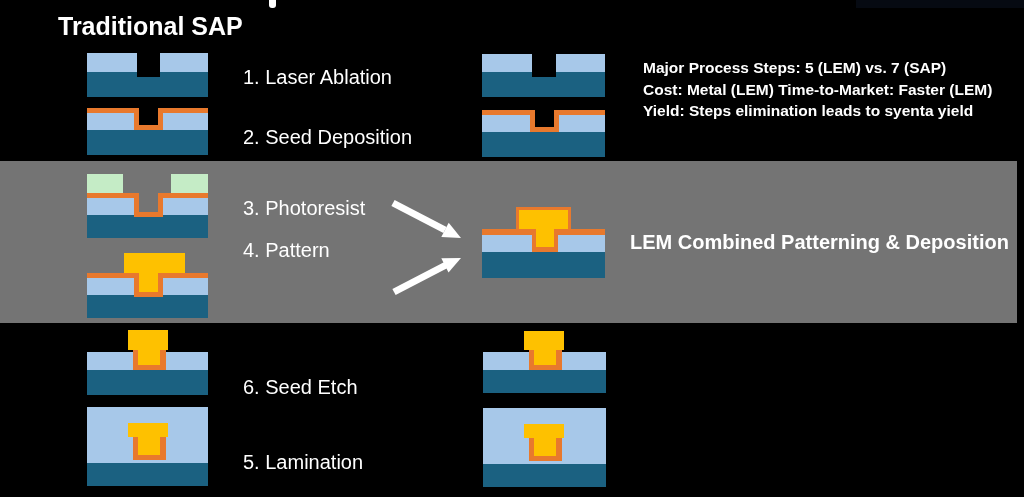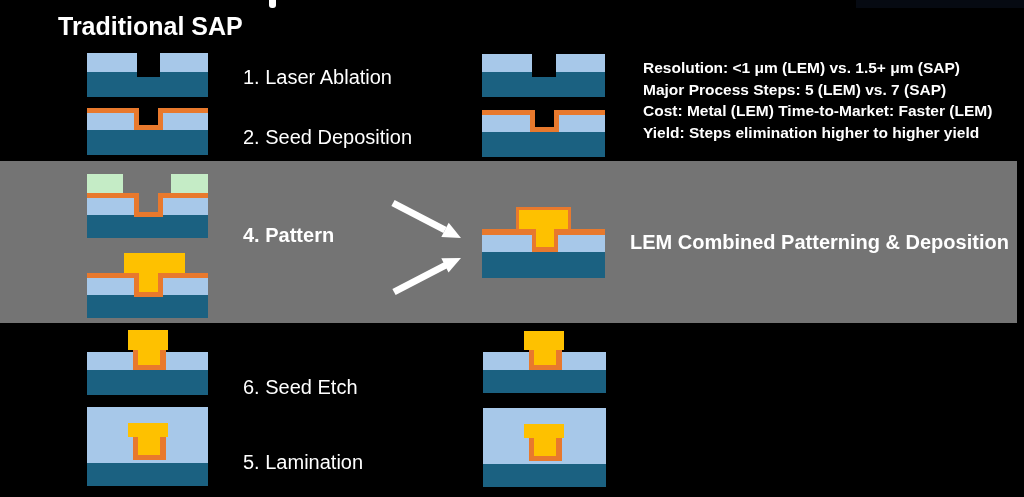--- a/index.html
+++ b/index.html
@@ -31,29 +31,29 @@
 
 <div class="canvas">
 
   <div class="abs strip"></div>
   <div class="abs frag"></div>
   <div class="abs band"></div>
 
   <div class="abs txt title-left">Traditional SAP</div>
 
   <div class="abs txt stats">
-    <div>Resolution: &lt;1 μm (LEM) vs. 1.5+ μm (SAP)</div>
     <div>Major Process Steps: 5 (LEM) vs. 7 (SAP)</div>
     <div>Cost: Metal (LEM) Time-to-Market: Faster (LEM)</div>
-    <div>Yield: Steps elimination higher to higher yield</div>
+    <div>Yield: Steps elimination leads to syenta yield</div>
   </div>
 
   <div class="abs txt step" style="top:66px;">1. Laser Ablation</div>
   <div class="abs txt step" style="top:126px;">2. Seed Deposition</div>
-  <div class="abs txt step" style="top:224px;font-weight:bold;">4. Pattern</div>
+  <div class="abs txt step" style="top:197px;">3. Photoresist</div>
+  <div class="abs txt step" style="top:239px;">4. Pattern</div>
   <div class="abs txt step" style="top:376px;">6. Seed Etch</div>
   <div class="abs txt step" style="top:451px;">5. Lamination</div>
 
   <div class="abs txt lem-label">LEM Combined Patterning &amp; Deposition</div>
 
   <div class="diag" style="left:87px;top:53px;width:121px;height:44px;">
     <div class="ly diel" style="left:0;top:0;width:121px;height:19px;"></div>
     <div class="ly sub" style="left:0;top:19px;width:121px;height:25px;"></div>
     <div class="ly hole-bg" style="left:50px;top:0;width:23px;height:24px;"></div>
   </div>

